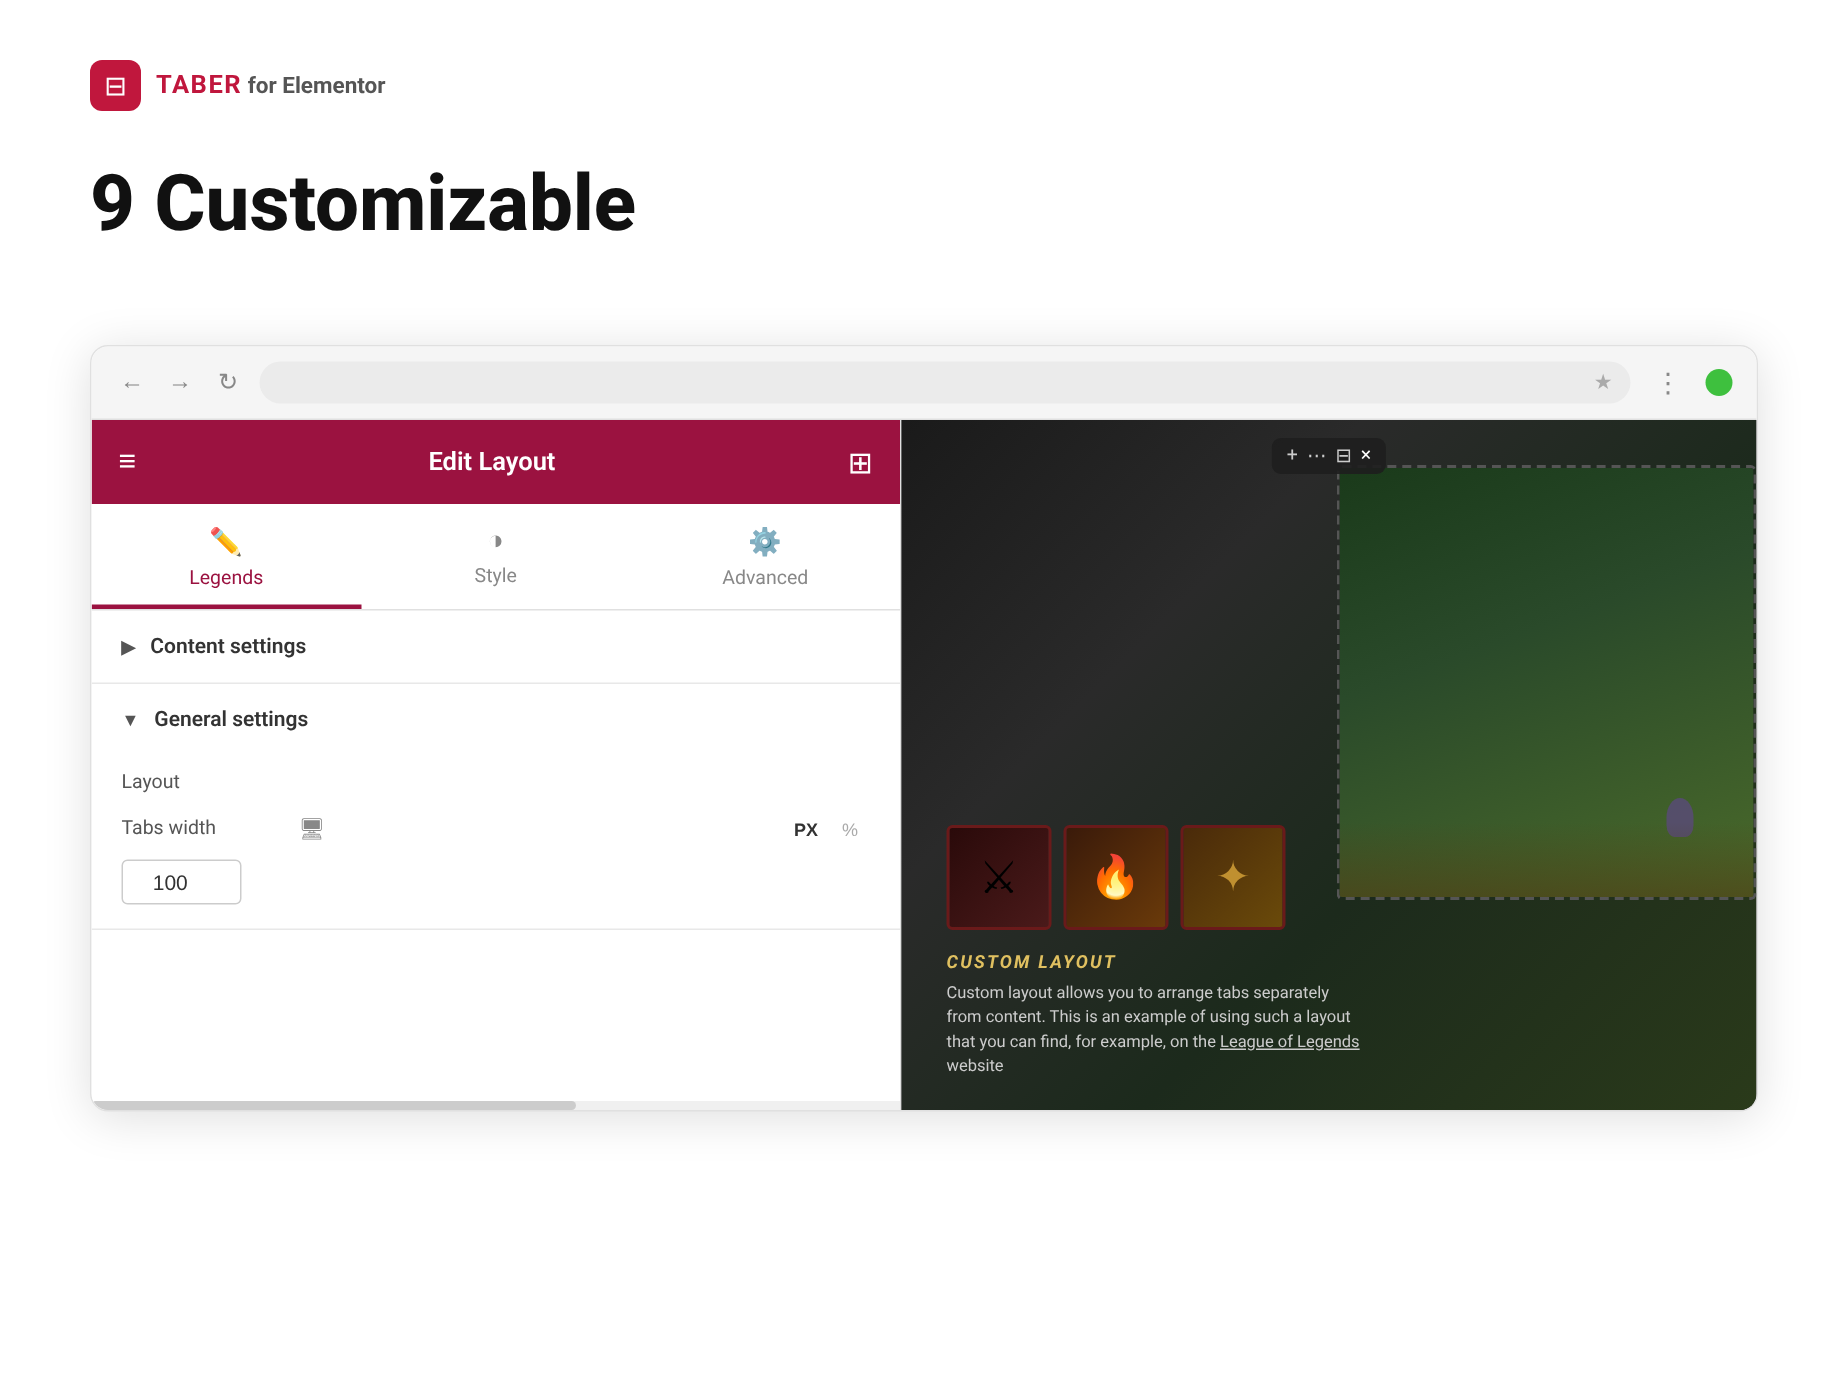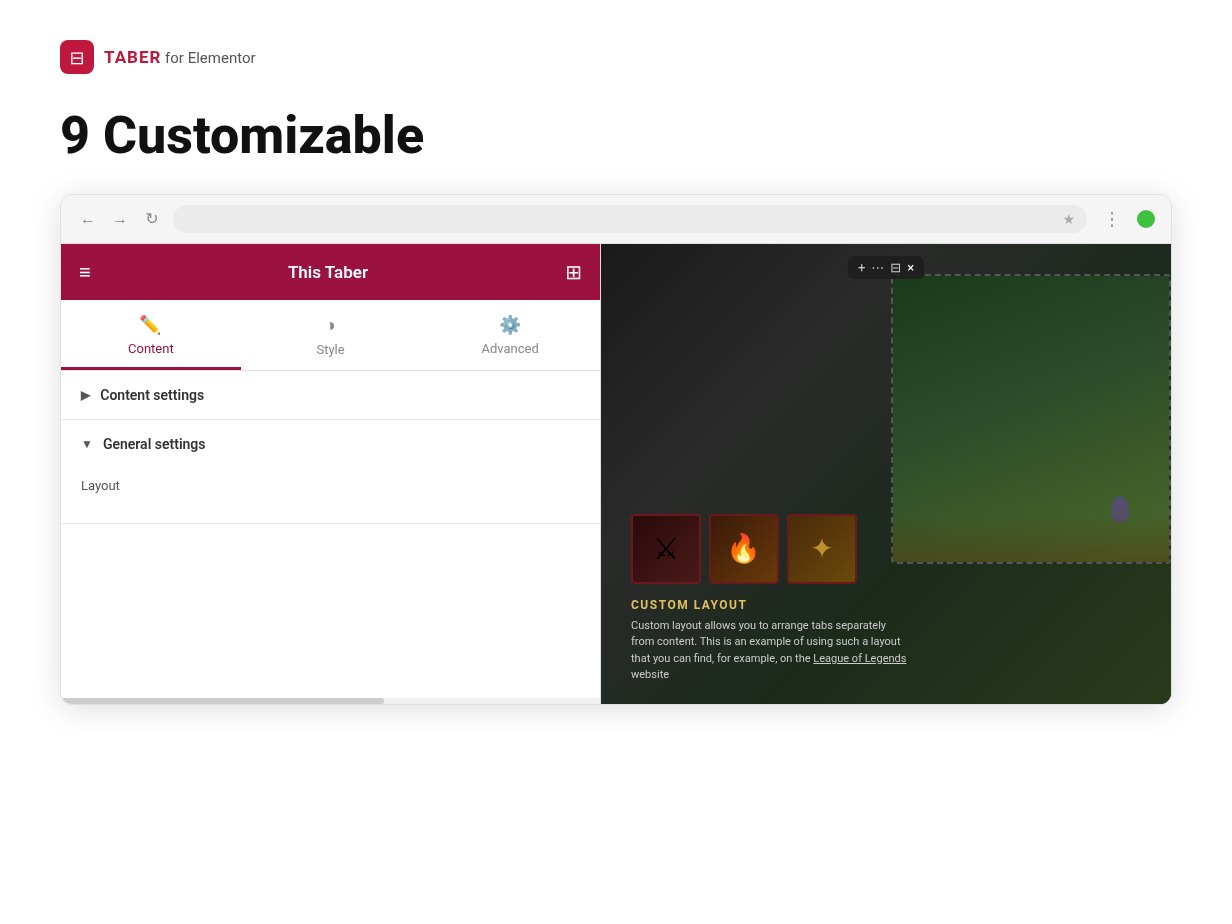--- a/index.html
+++ b/index.html
@@ -39,30 +39,30 @@
     }
     .logo-text-taber {
       font-size: 17px;
       font-weight: 700;
       color: #c0173d;
       letter-spacing: 1px;
     }
     .logo-text-for {
       font-size: 15px;
       color: #555;
-      font-weight: 400;
+      font-weight: 700;
     }
 
     
     .main-heading {
       font-size: 52px;
       font-weight: 800;
       color: #111;
       line-height: 1.15;
-      margin-bottom: 28px;
+      margin-bottom: 64px;
       max-width: 600px;
     }
 
     
     .browser-container {
       width: 100%;
       position: relative;
       border-radius: 12px;
       overflow: hidden;
       box-shadow: 0 4px 32px rgba(0,0,0,0.13);
@@ -336,20 +336,21 @@
       position: absolute;
       bottom: 20px;
       left: 30px;
     }
     .layout-desc-title {
       font-size: 12px;
       font-weight: 700;
       color: #e0c060;
       letter-spacing: 1.5px;
       margin-bottom: 6px;
+      font-style: italic;
     }
     .layout-desc-text {
       font-size: 11px;
       color: #ccc;
       max-width: 280px;
       line-height: 1.5;
     }
     .layout-desc-link {
       color: #ccc;
     }
@@ -435,28 +436,28 @@
       <span class="dots-icon">⋮</span>
       <div class="green-dot"></div>
     </div>
 
     <div class="browser-content">
 
       <div class="editor-panel">
 
         <div class="panel-header">
           <span class="hamburger-icon">≡</span>
-          <span class="panel-header-title">This Taber</span>
+          <span class="panel-header-title">Edit Layout</span>
           <span class="grid-icon">⊞</span>
         </div>
 
         <div class="panel-tabs">
           <div class="panel-tab active">
             <span class="panel-tab-icon">✏️</span>
-            <span>Content</span>
+            <span>Legends</span>
           </div>
           <div class="panel-tab">
             <span class="panel-tab-icon">◑</span>
             <span>Style</span>
           </div>
           <div class="panel-tab">
             <span class="panel-tab-icon">⚙️</span>
             <span>Advanced</span>
           </div>
         </div>
@@ -472,20 +473,33 @@
           <div class="panel-section-header">
             <span class="section-arrow">▼</span>
             <span>General settings</span>
           </div>
           <div class="panel-section-body">
 
             <div class="field-row">
               <span class="field-label">Layout</span>
             </div>
 
+            <div>
+              <div class="tabs-width-row">
+                <span class="tabs-width-label">Tabs width</span>
+                <span class="field-monitor-icon">🖥</span>
+                <div class="unit-toggle">
+                  <button class="unit-btn active">PX</button>
+                  <button class="unit-btn">%</button>
+                </div>
+              </div>
+              <div class="tabs-width-input-wrapper">
+                <input class="tabs-width-input" type="number" value="100" style="">
+              </div>
+            </div>
 
           </div>
         </div>
 
         <div class="panel-scroll">
           <div class="panel-scroll-thumb"></div>
         </div>
 
       </div>
 

